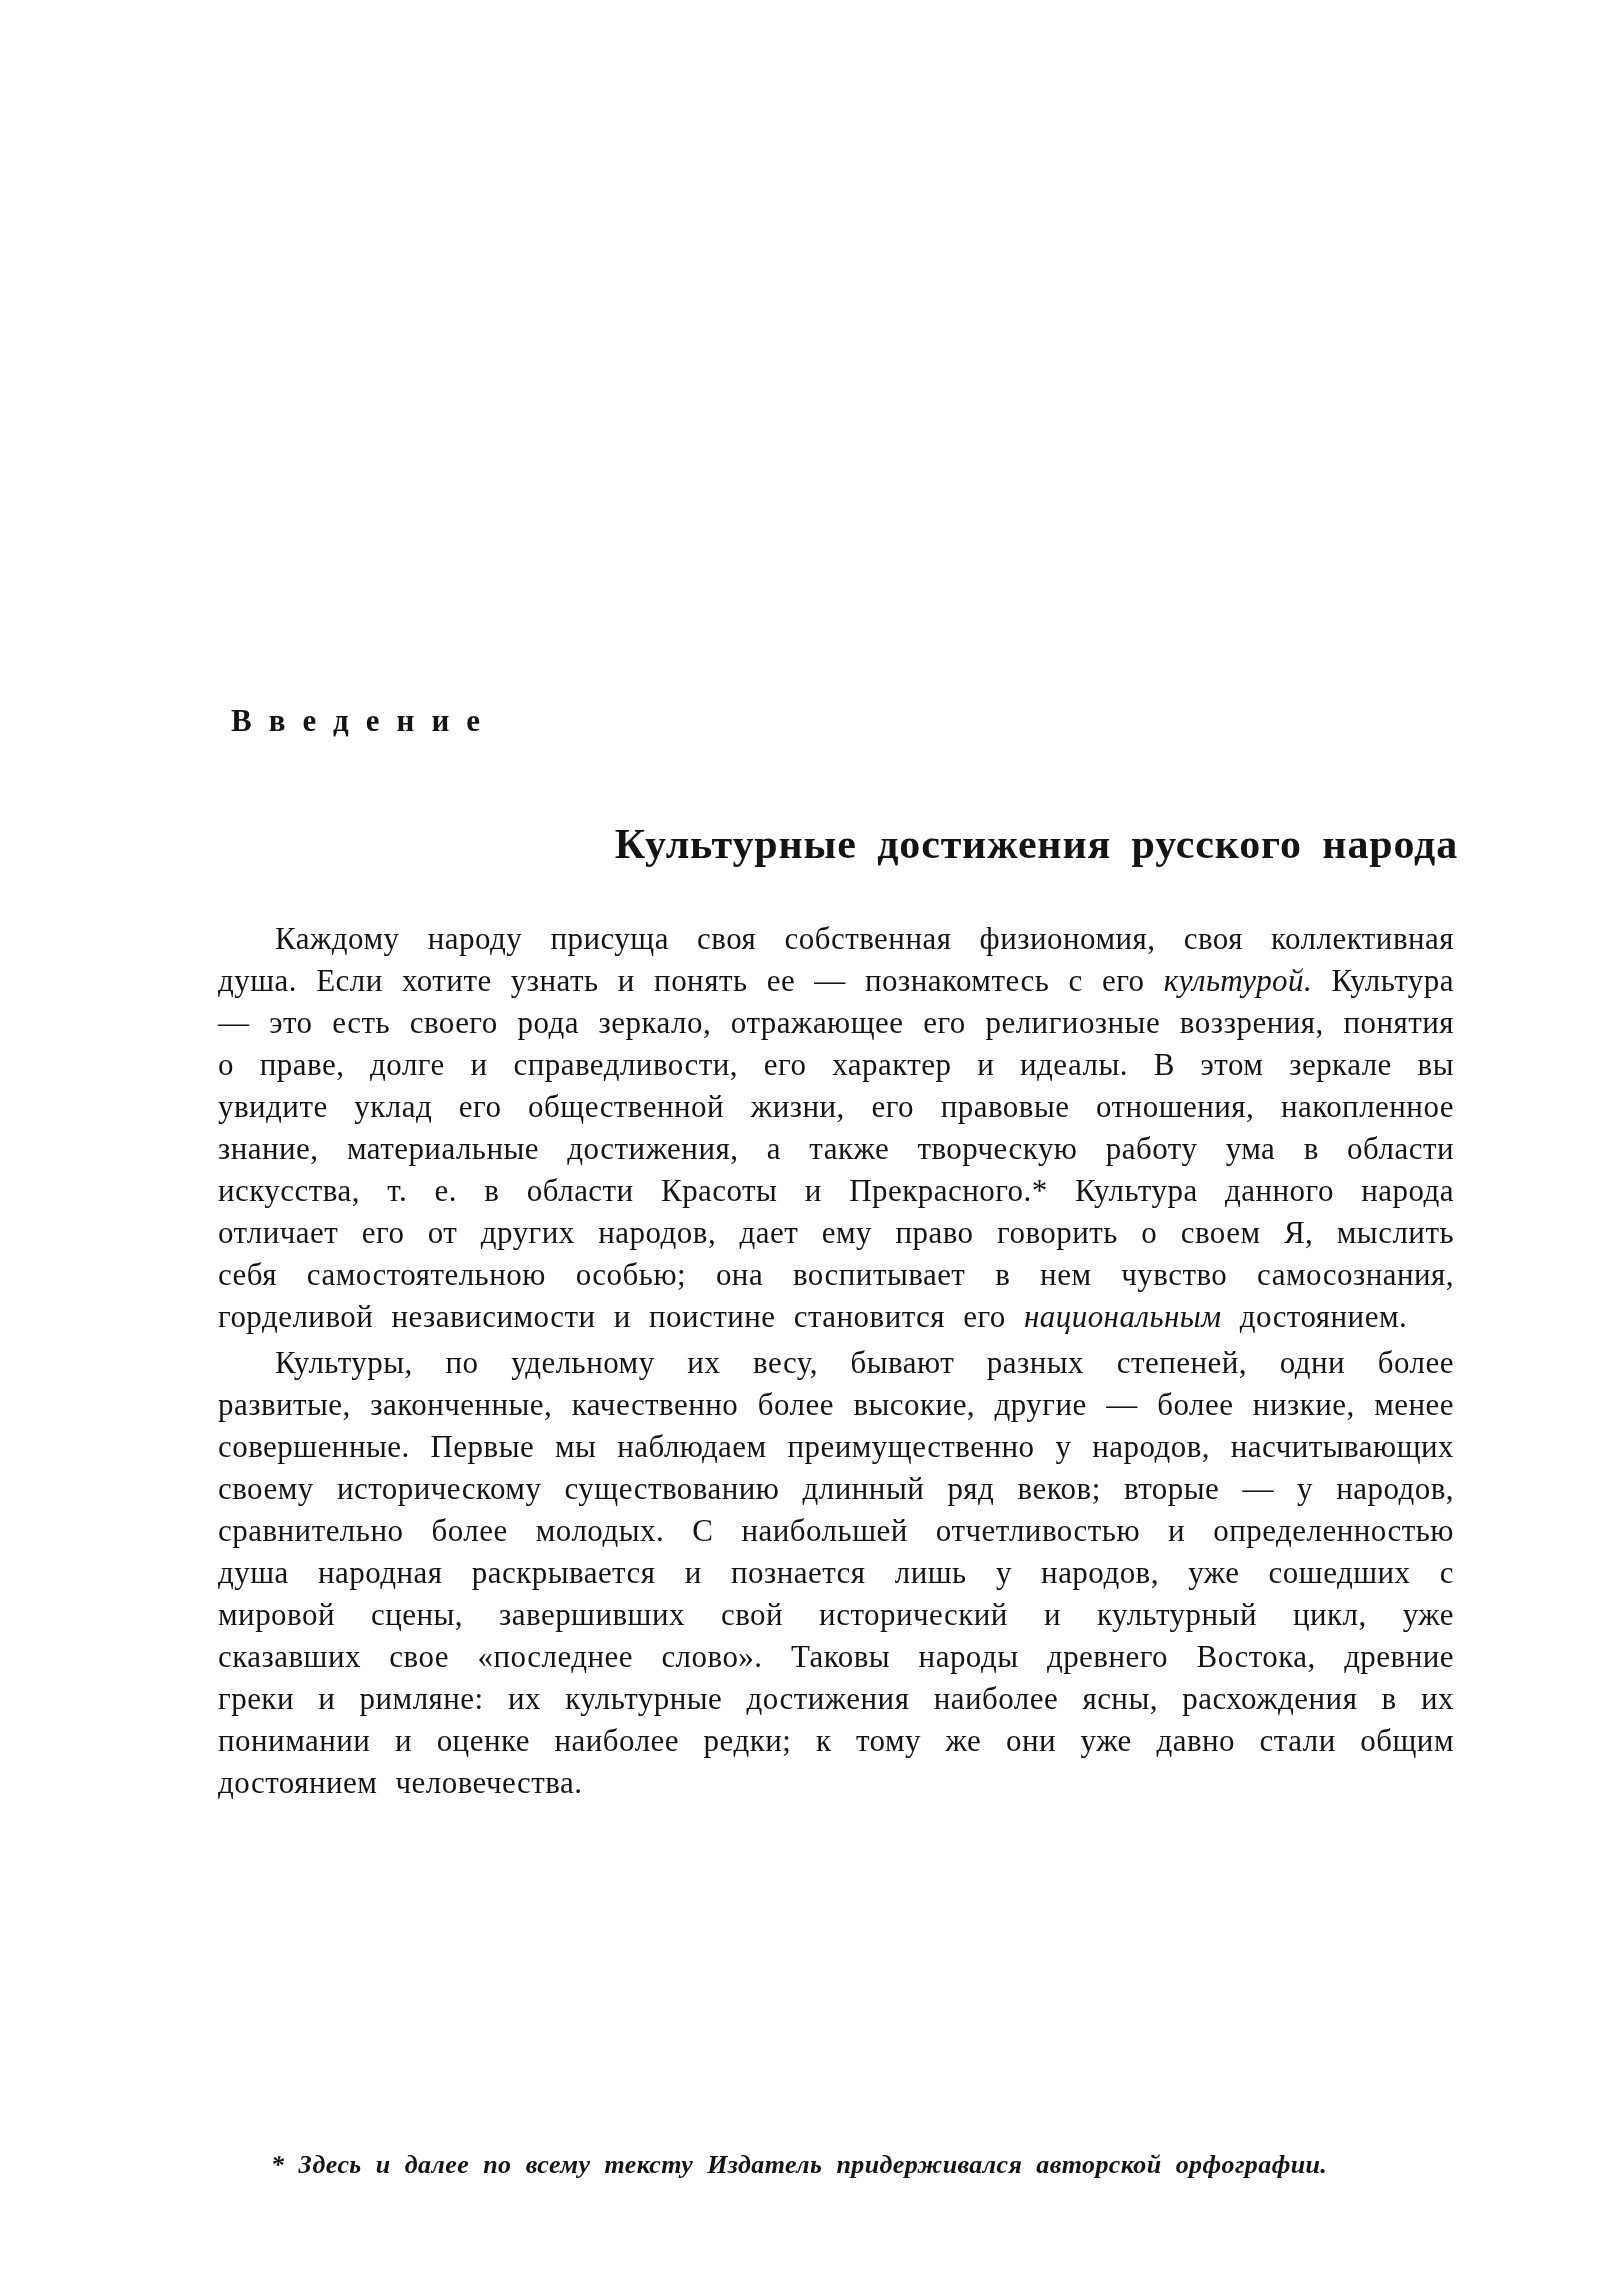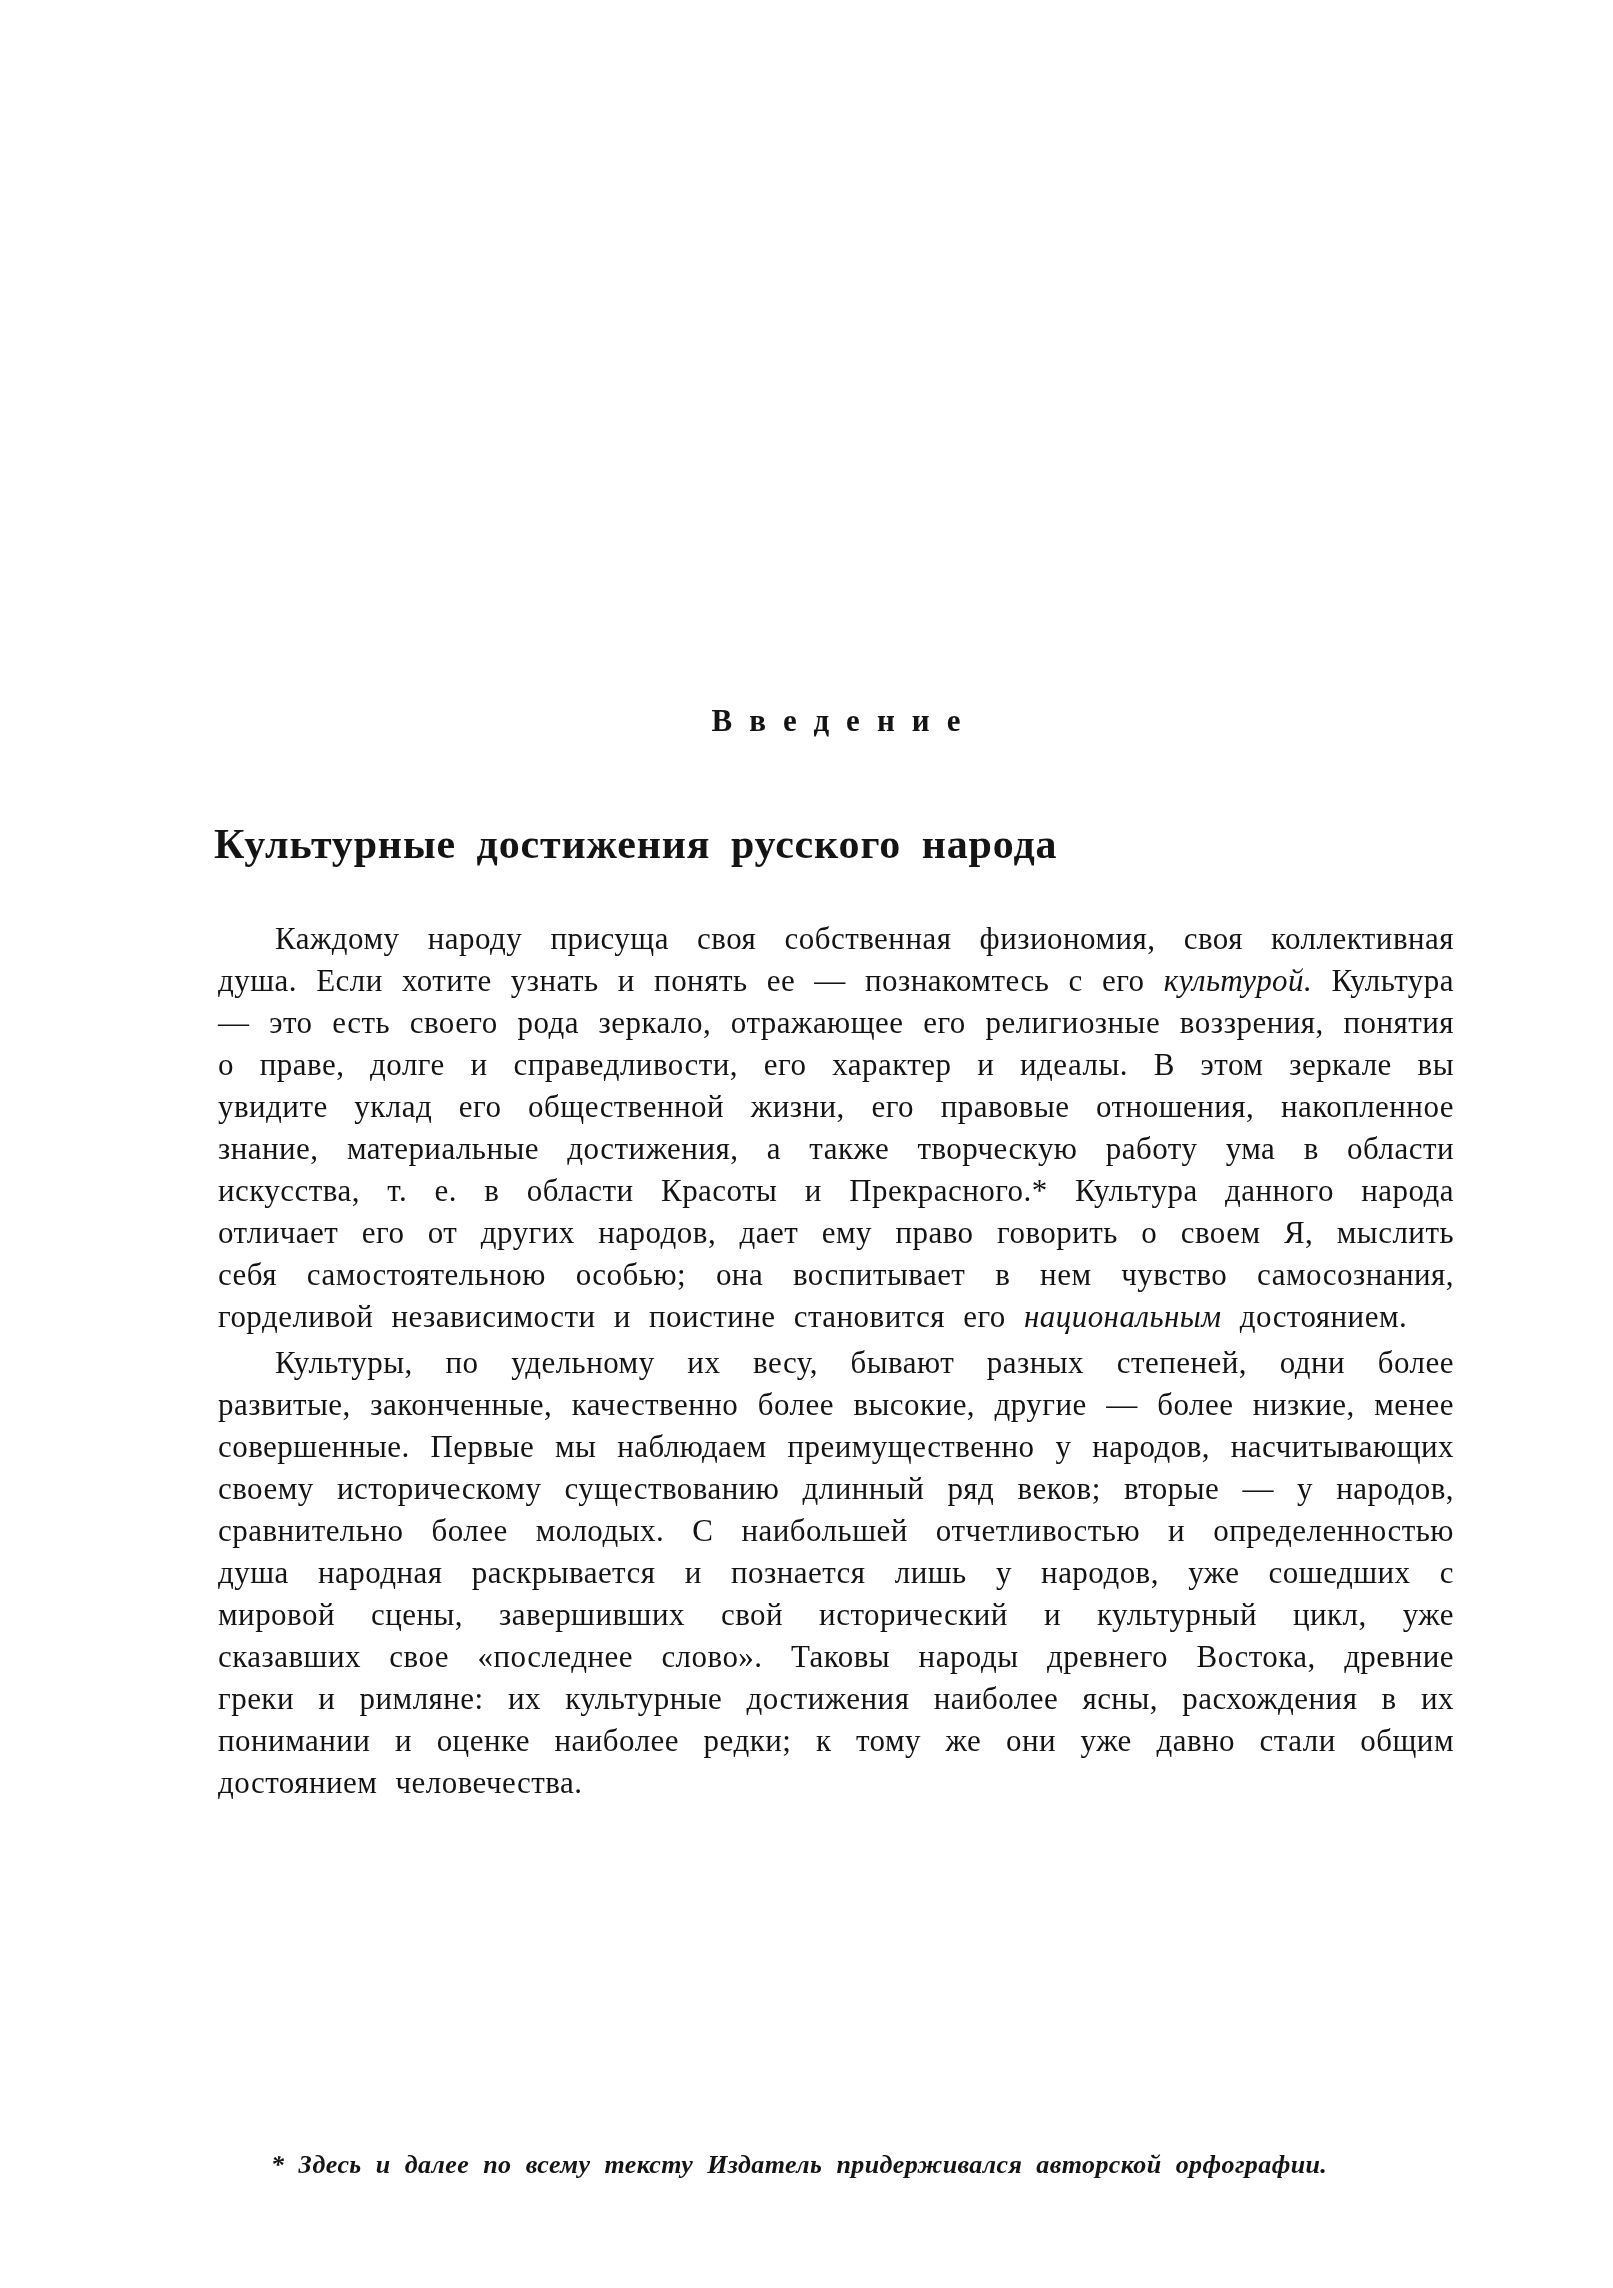--- a/index.html
+++ b/index.html
@@ -17,29 +17,29 @@
     overflow: hidden;
   }
   .content {
     position: absolute;
     left: 214px;
     right: 155px;
     top: 703px;
   }
   .section-label {
     margin: 0 0 81px 0;
-    text-align: center;
+    text-align: left;
     font-size: 31px;
     font-weight: bold;
     letter-spacing: 0.55em;
     padding-left: 0.55em; 
   }
   .chapter-title {
     margin: 0 0 50px 0;
-    text-align: left;
+    text-align: right;
     font-size: 42px;
     font-weight: bold;
     letter-spacing: 0.02em;
     word-spacing: 0.22em;
   }
   .body-paragraph {
     margin: 4px;
     font-size: 31px;
     line-height: 42px;
     letter-spacing: 0.015em;

